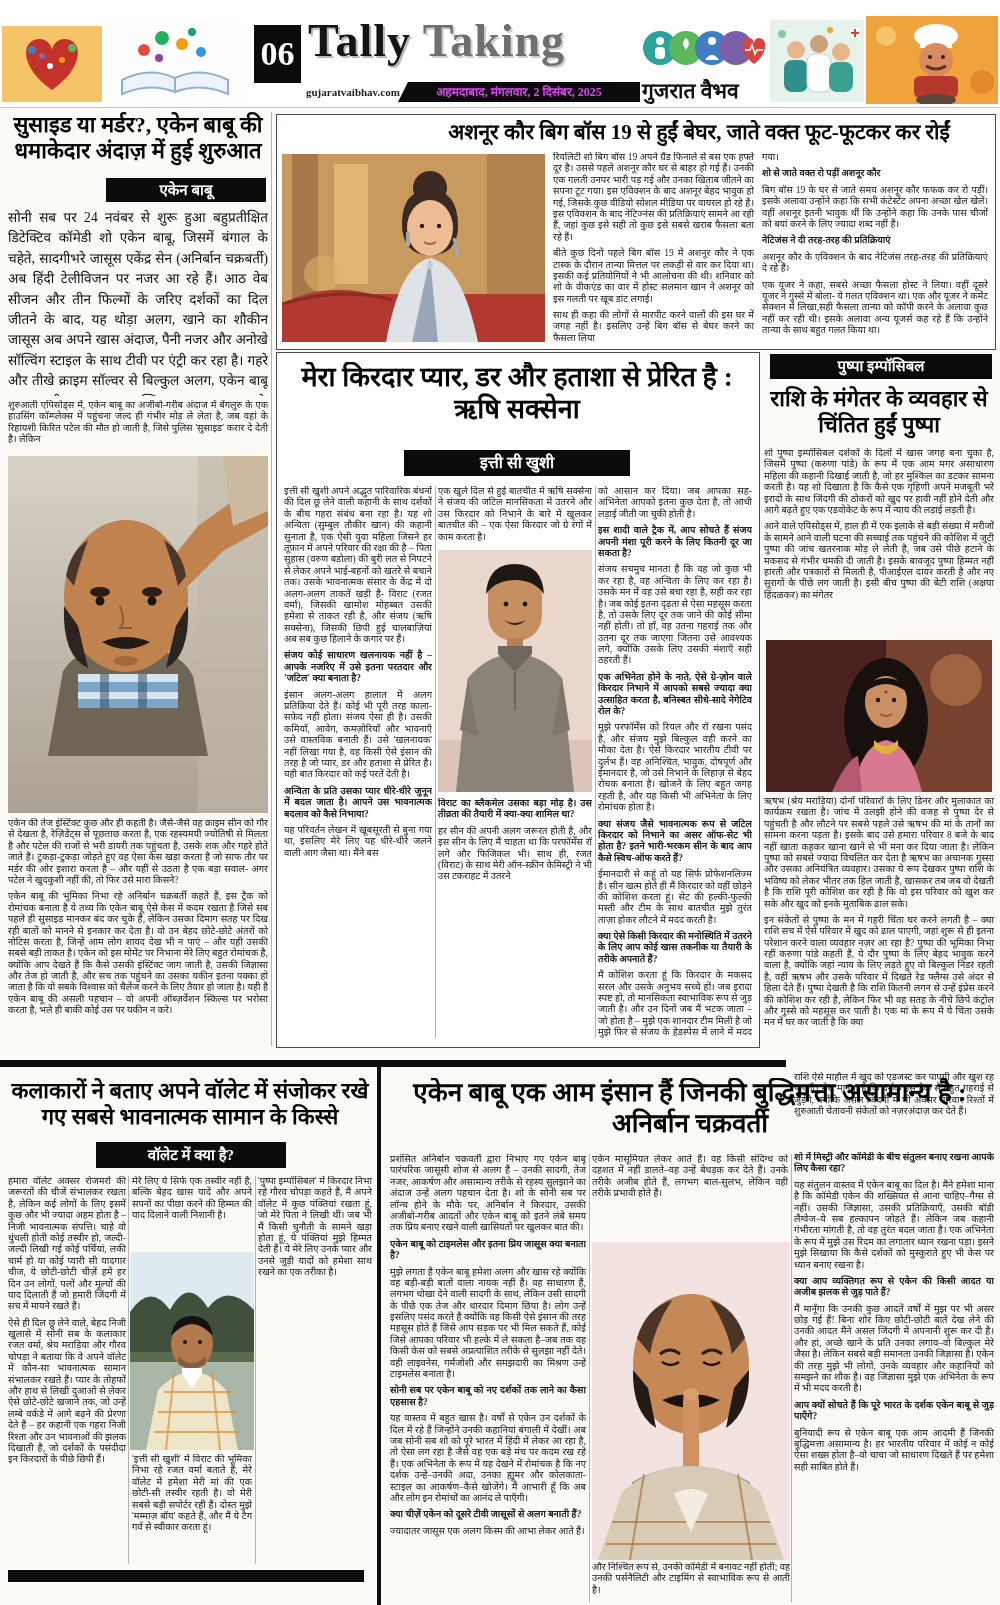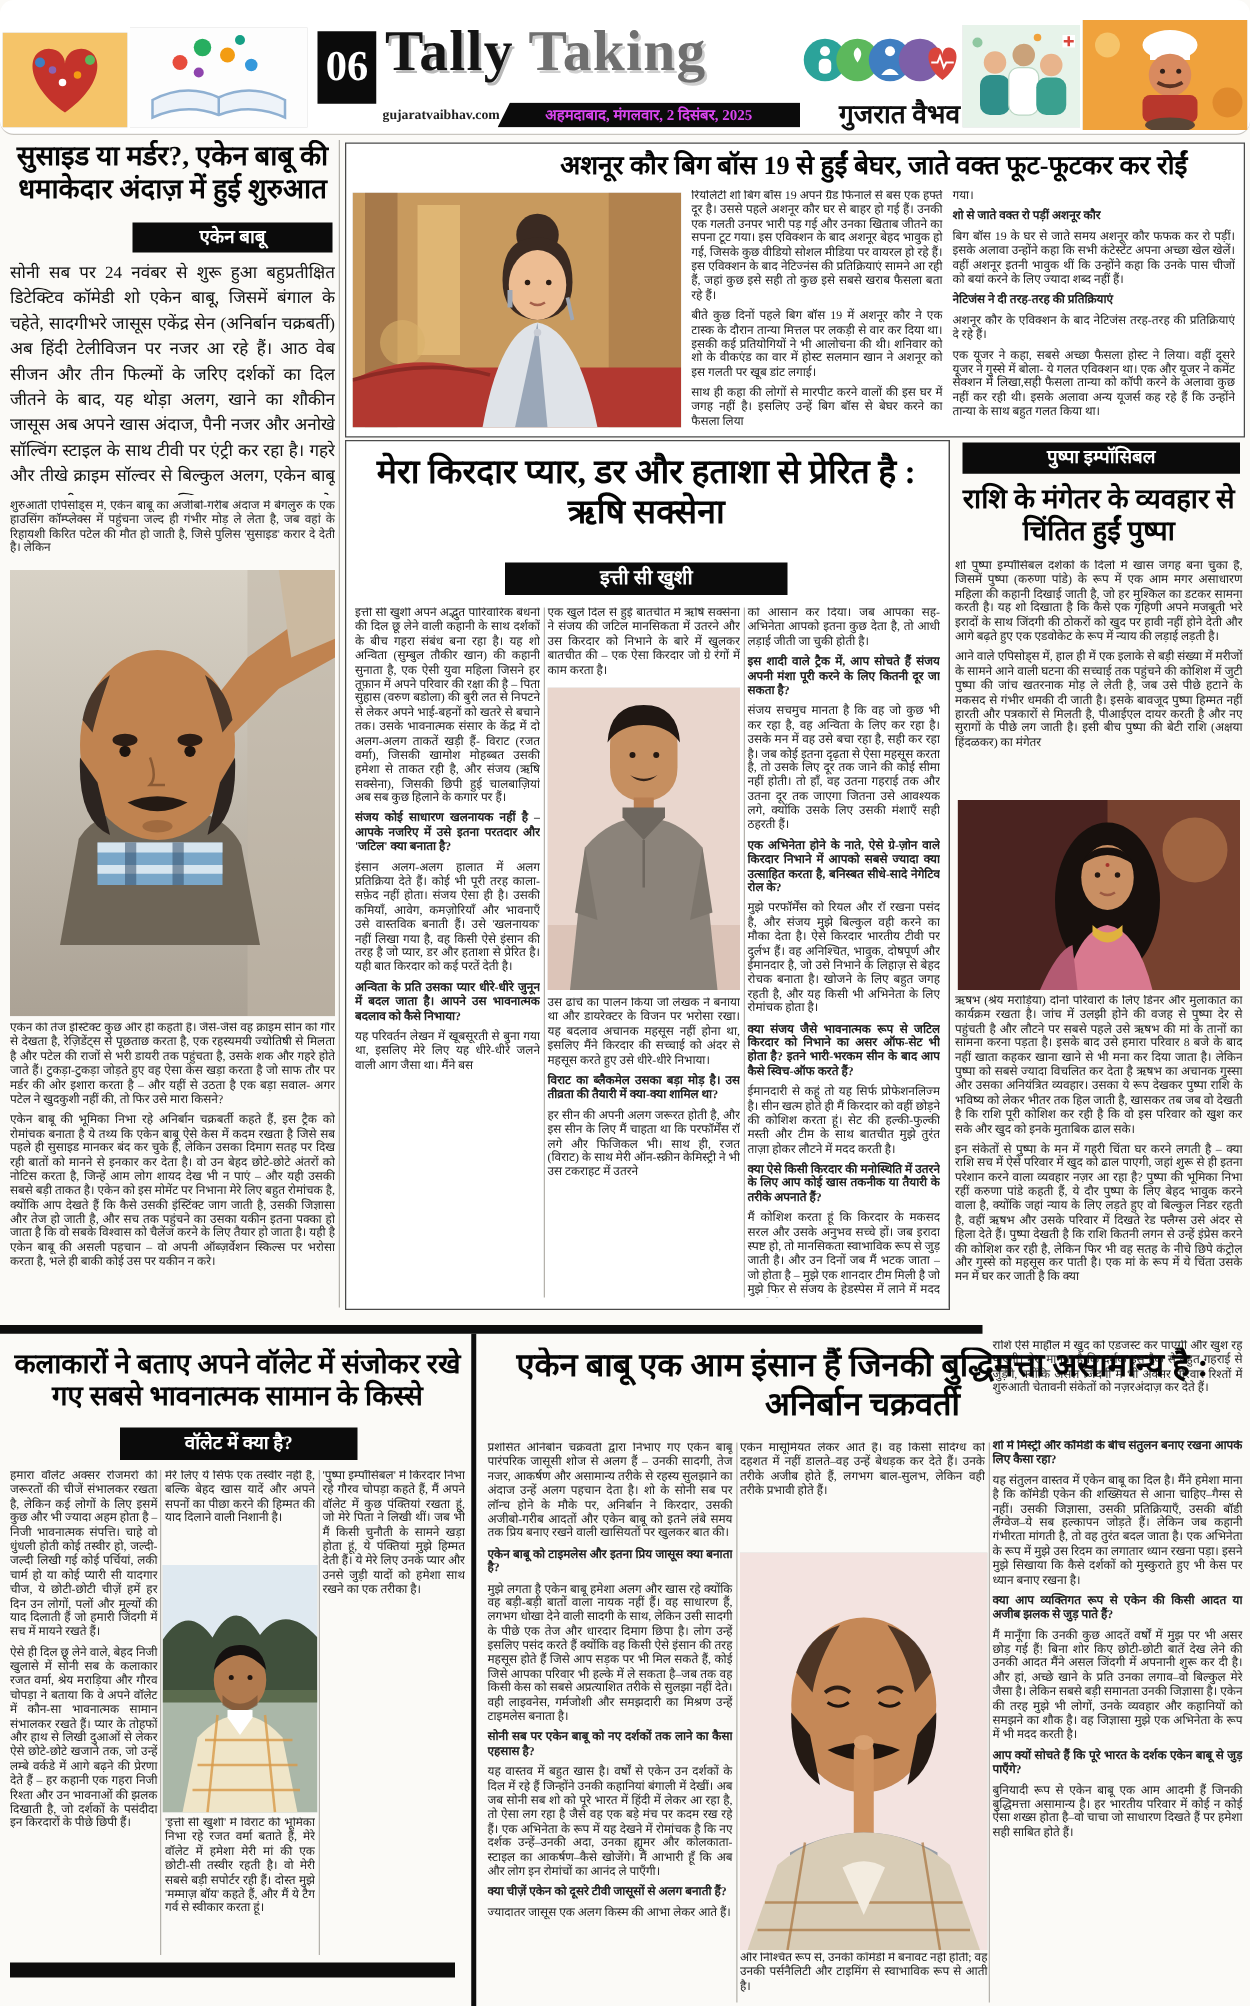--- a/index.html
+++ b/index.html
@@ -1,35 +1,35 @@
 <!DOCTYPE html>
 <html><head>
 <meta charset="utf-8">
 <style>
   html,body{margin:0;padding:0;}
   body{width:1000px;height:1605px;position:relative;background:#fbfaf7;overflow:hidden;
        font-family:"Liberation Serif","DejaVu Serif",serif;color:#1c1c1c;}
-  .abs{position:absolute;border-radius:11px;}
+  .abs{position:absolute;}
   .hl{position:absolute;font-weight:bold;text-align:center;color:#060606;line-height:1.18;overflow:hidden;}
   .tagbox{position:absolute;background:#0b0b0b;color:#ffffff;font-weight:bold;text-align:center;overflow:hidden;}
   .col{position:absolute;overflow:hidden;font-size:9.5px;line-height:1.2;text-align:justify;color:#222;}
   .col p{margin:0 0 5px 0;}
   .col .q{font-weight:bold;}
   .lead{position:absolute;overflow:hidden;font-size:13.6px;line-height:1.5;text-align:justify;color:#111;}
   .vline{position:absolute;width:1px;background:#b5b2ac;}
   .box{position:absolute;border:1px solid #4a4a4a;}
   .hrule{position:absolute;background:#0d0d0d;}
   .photo{position:absolute;overflow:hidden;background:#ddd;}
   .photo svg{display:block;}
   .masthead-title{position:absolute;font-weight:bold;white-space:nowrap;letter-spacing:1px;text-align:center;}
   .masthead-title .t1{color:#141414;text-shadow:2px 2px 0 #b9b9b9;}
   .masthead-title .t2{color:#6f6f6f;text-shadow:2px 2px 0 #cfcfcf;}
   .datebar{position:absolute;background:#0b0b0b;color:#d946ef;font-weight:bold;text-align:center;
            clip-path:polygon(10px 0,100% 0,100% 100%,0 100%);}
-  .brand{position:absolute;font-weight:bold;color:#101010;text-align:right;}
+  .brand{position:absolute;font-weight:bold;color:#101010;text-align:left;}
   .site{position:absolute;color:#222;font-weight:bold;}
   .pagenum{position:absolute;background:#0b0b0b;color:#fff;font-weight:bold;text-align:center;}
 </style>
 </head>
 <body>
 
 <div class="abs" style="left:0;top:0;width:1000px;height:107px;background:#ffffff;border-bottom:1px solid #c9c6c0;">
   <div class="photo" style="left:2px;top:26px;width:100px;height:76px;">
     <svg width="100" height="76" viewBox="0 0 100 76">
       <rect width="100" height="76" fill="#f5c469"></rect>
@@ -217,21 +217,20 @@
     <path d="M66 70 Q77 76 88 70 Q77 80 66 70 Z" fill="#33231a"></path>
     <rect x="69" y="88" width="16" height="14" fill="#b97f52"></rect>
     <path d="M18 242 L30 128 Q50 104 77 104 Q104 104 124 128 L136 242 Z" fill="#8b837a"></path>
     <path d="M60 104 L77 122 L94 104 L94 96 L60 96 Z" fill="#6e675f"></path>
     <line x1="77" y1="122" x2="77" y2="160" stroke="#6e675f" stroke-width="2"></line>
     <path d="M30 128 L22 180 L40 186 Z" fill="#7d766d"></path>
     <path d="M124 128 L132 180 L114 186 Z" fill="#7d766d"></path>
   </svg>
 </div>
 <div class="col" style="left:438px;top:798px;width:154px;height:240px;">
-  <p>उस ढांचे का पालन किया जो लेखक ने बनाया था और डायरेक्टर के विजन पर भरोसा रखा। यह बदलाव अचानक महसूस नहीं होना था, इसलिए मैंने किरदार की सच्चाई को अंदर से महसूस करते हुए उसे धीरे-धीरे निभाया।</p>
   <p class="q">विराट का ब्लैकमेल उसका बड़ा मोड़ है। उस तीव्रता की तैयारी में क्या-क्या शामिल था?</p>
   <p>हर सीन की अपनी अलग जरूरत होती है, और इस सीन के लिए मैं चाहता था कि परफॉर्मेंस रॉ लगे और फिजिकल भी। साथ ही, रजत (विराट) के साथ मेरी ऑन-स्क्रीन केमिस्ट्री ने भी उस टकराहट में उतरने</p>
 </div>
 <div class="col" style="left:598px;top:486px;width:154px;height:552px;">
   <p>को आसान कर दिया। जब आपका सह-अभिनेता आपको इतना कुछ देता है, तो आधी लड़ाई जीती जा चुकी होती है।</p>
   <p class="q">इस शादी वाले ट्रैक में, आप सोचते हैं संजय अपनी मंशा पूरी करने के लिए कितनी दूर जा सकता है?</p>
   <p>संजय सचमुच मानता है कि वह जो कुछ भी कर रहा है, वह अन्विता के लिए कर रहा है। उसके मन में वह उसे बचा रहा है, सही कर रहा है। जब कोई इतना दृढ़ता से ऐसा महसूस करता है, तो उसके लिए दूर तक जाने की कोई सीमा नहीं होती। तो हाँ, वह उतना गहराई तक और उतना दूर तक जाएगा जितना उसे आवश्यक लगे, क्योंकि उसके लिए उसकी मंशाएँ सही ठहरती हैं।</p>
   <p class="q">एक अभिनेता होने के नाते, ऐसे ग्रे-ज़ोन वाले किरदार निभाने में आपको सबसे ज्यादा क्या उत्साहित करता है, बनिस्बत सीधे-सादे नेगेटिव रोल के?</p>
   <p>मुझे परफॉर्मेंस को रियल और रॉ रखना पसंद है, और संजय मुझे बिल्कुल वही करने का मौका देता है। ऐसे किरदार भारतीय टीवी पर दुर्लभ हैं। वह अनिश्चित, भावुक, दोषपूर्ण और ईमानदार है, जो उसे निभाने के लिहाज़ से बेहद रोचक बनाता है। खोजने के लिए बहुत जगह रहती है, और यह किसी भी अभिनेता के लिए रोमांचक होता है।</p>
   <p class="q">क्या संजय जैसे भावनात्मक रूप से जटिल किरदार को निभाने का असर ऑफ-सेट भी होता है? इतने भारी-भरकम सीन के बाद आप कैसे स्विच-ऑफ करते हैं?</p>

